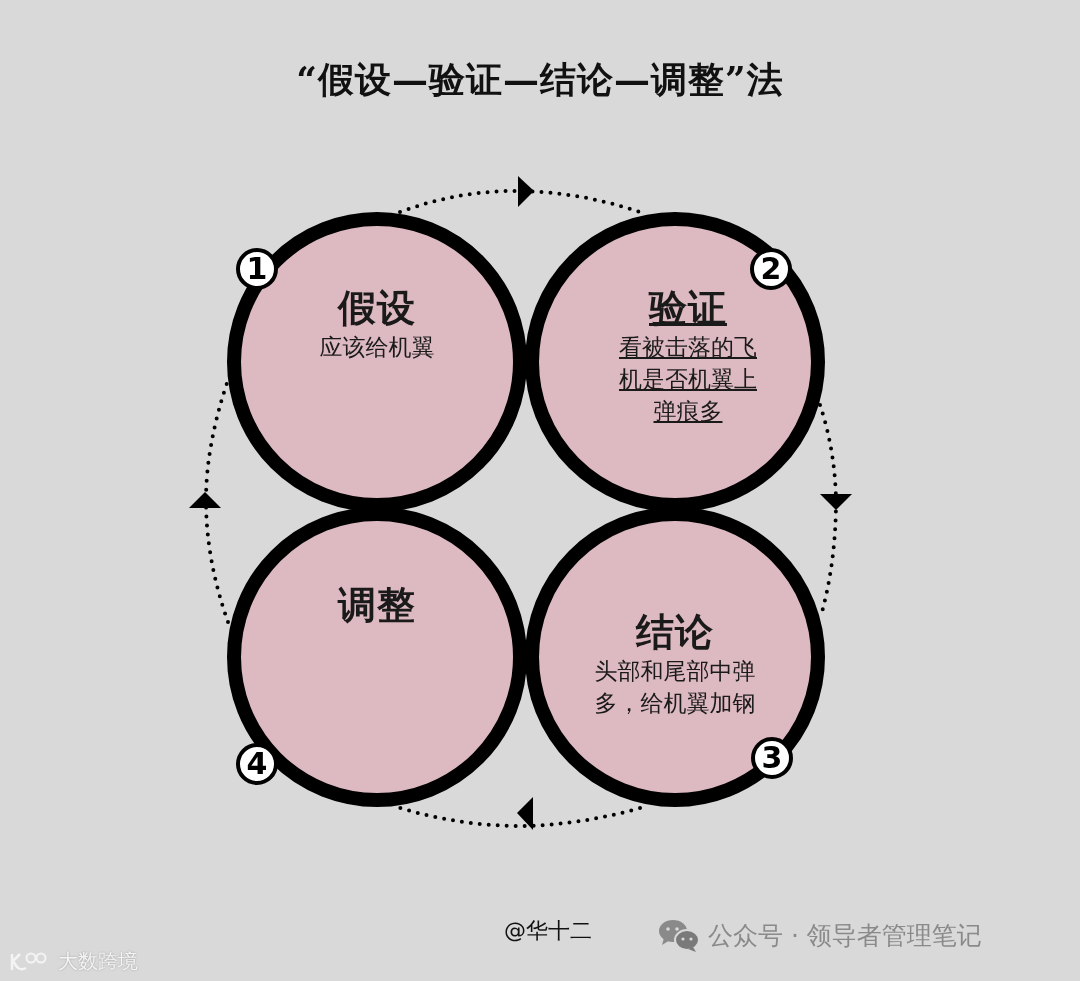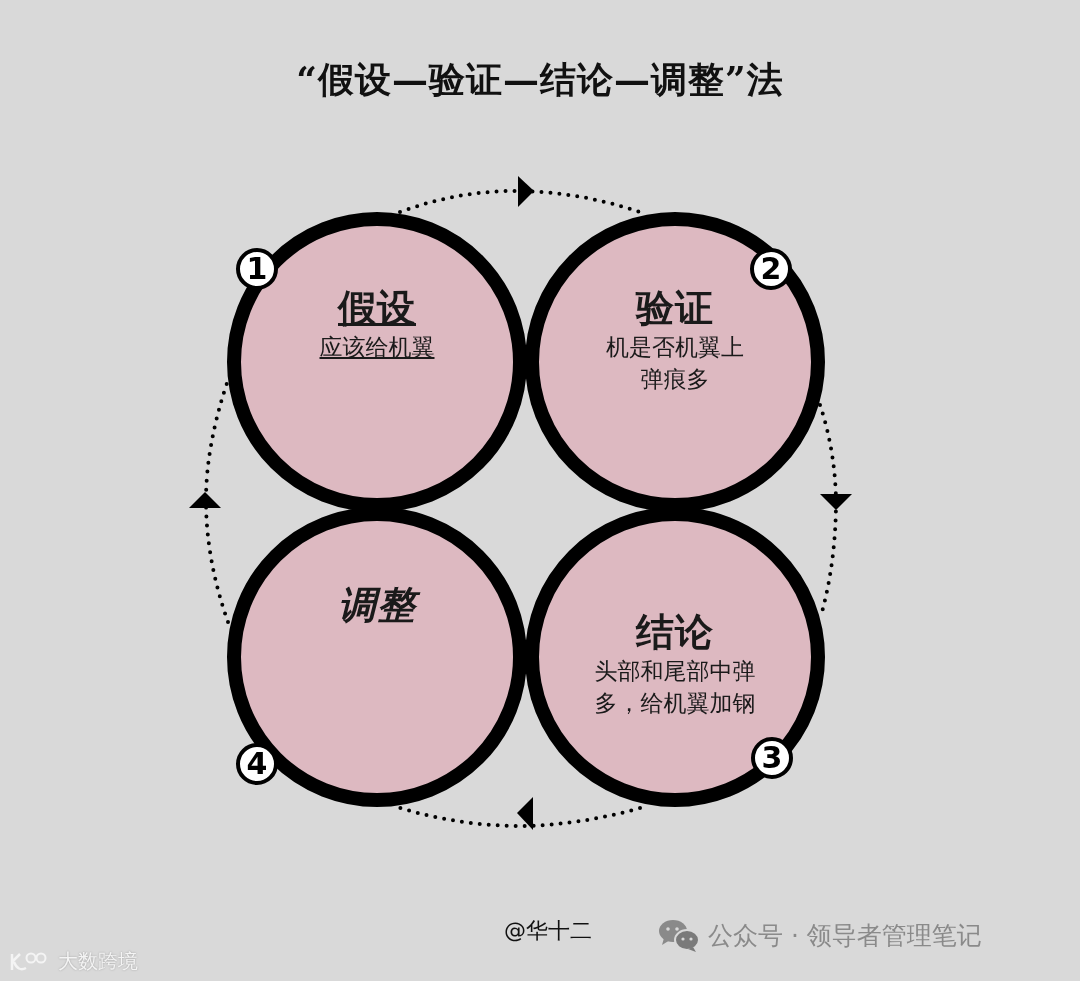--- a/index.html
+++ b/index.html
@@ -75,47 +75,48 @@
     <circle cx="377" cy="657" r="143" fill="#ddb9c1" stroke="#000" stroke-width="14"></circle>
     <circle cx="675" cy="657" r="143" fill="#ddb9c1" stroke="#000" stroke-width="14"></circle>
   </g>
 
   <polygon points="518,176 534,191 518,207" fill="#000"></polygon>
   <polygon points="820,494 852,494 836,510" fill="#000"></polygon>
   <polygon points="533,797 533,830 517,813" fill="#000"></polygon>
   <polygon points="189,508 221,508 205,492" fill="#000"></polygon>
 </svg>
 
-<div class="circle-text" style="left:257px; top:285px;text-decoration:underline;">
+<div class="circle-text" style="left:257px; top:285px;">
   <div class="circle-heading">假设</div>
   <div class="circle-body">
     <div>应该给机翼</div>
   </div>
 </div>
 <div class="badge" style="left:236px; top:248px;">1</div>
 
-<div class="circle-text" style="left:555px; top:285px;">
+<div class="circle-text" style="left:568px; top:285px;text-decoration:underline;">
   <div class="circle-heading">验证</div>
   <div class="circle-body">
+    <div>看被击落的飞</div>
     <div>机是否机翼上</div>
     <div>弹痕多</div>
   </div>
 </div>
 <div class="badge" style="left:750px; top:248px;">2</div>
 
 <div class="circle-text" style="left:555px; top:609px;">
   <div class="circle-heading">结论</div>
   <div class="circle-body">
     <div>头部和尾部中弹</div>
     <div>多，给机翼加钢</div>
   </div>
 </div>
 <div class="badge" style="left:751px; top:737px;">3</div>
 
-<div class="circle-text" style="left:257px; top:582px;font-style:italic;">
+<div class="circle-text" style="left:257px; top:582px;">
   <div class="circle-heading">调整</div>
 </div>
 <div class="badge" style="left:236px; top:743px;">4</div>
 
 <div class="author">@华十二</div>
 
 <div class="wechat">
   <svg class="wechat-icon" viewBox="0 0 42 34">
     <ellipse cx="15" cy="13" rx="14" ry="11" fill="#8a8a8a"></ellipse>
     <polygon points="6,20 4,27 12,22" fill="#8a8a8a"></polygon>

